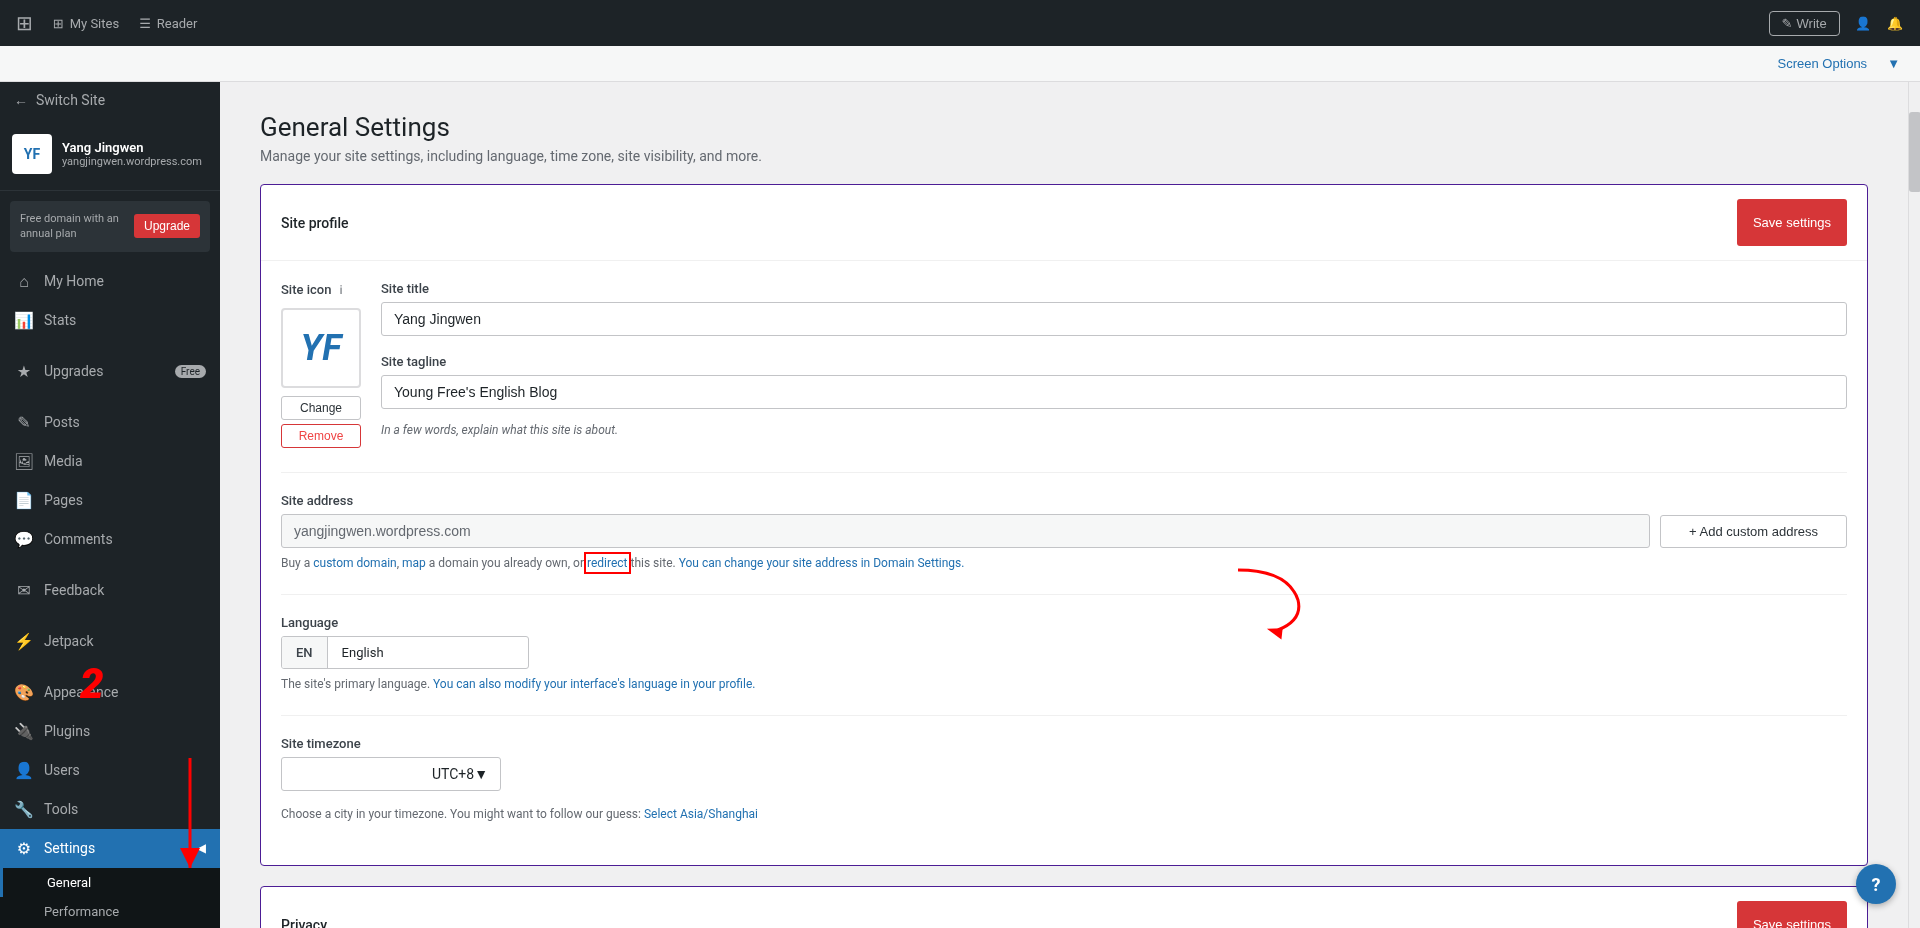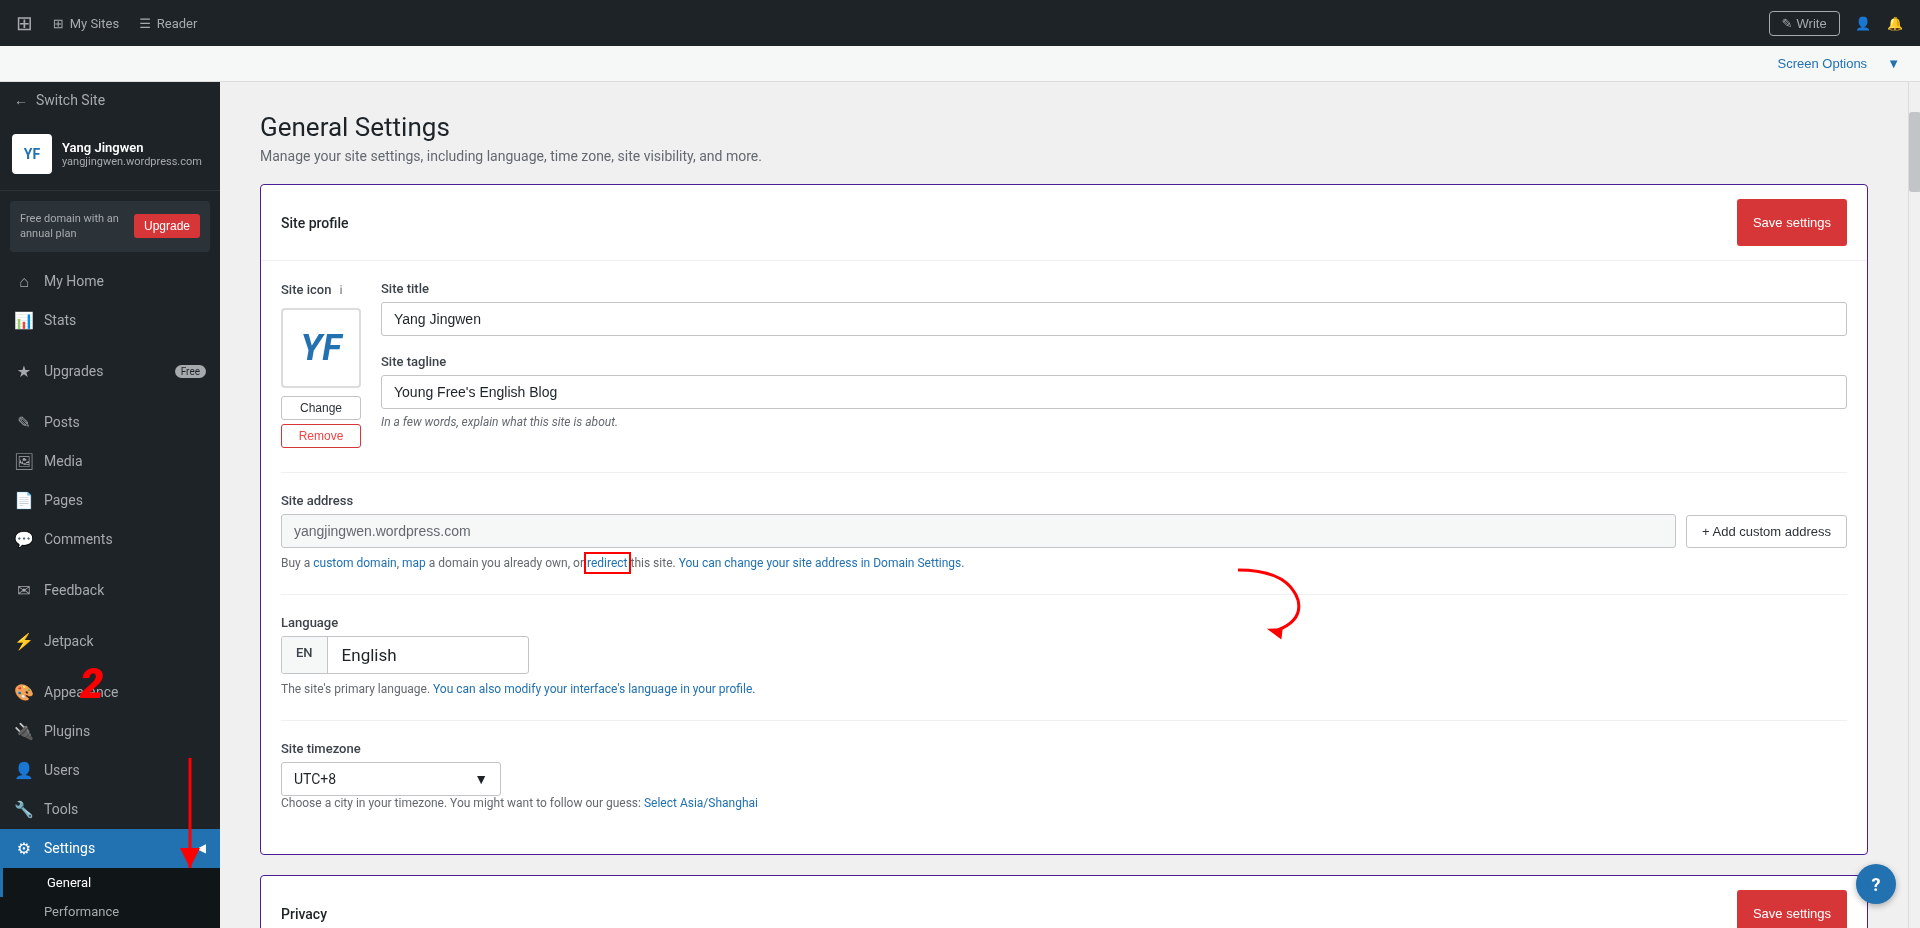--- a/index.html
+++ b/index.html
@@ -242,40 +242,40 @@
     .field-label { font-size: 13px; color: #3c434a; font-weight: 500; margin-bottom: 6px; }
     .field-input {
       width: 100%;
       padding: 8px 12px;
       border: 1px solid #c3c4c7;
       border-radius: 3px;
       font-size: 14px;
       color: #1d2327;
       outline: none;
     }
-    .field-hint { font-size: 12px; color: #646970; margin-top: 6px; font-style: italic; }
+    .field-hint { font-size: 12px; color: #646970; margin-top: 14px; font-style: italic; }
 
     .section-divider { height: 1px; background: #f0f0f0; margin: 20px 0; }
 
     .address-section { margin-bottom: 24px; }
     .address-row { display: flex; gap: 10px; align-items: center; }
     .address-input {
       flex: 1;
       padding: 8px 12px;
       border: 1px solid #c3c4c7;
       border-radius: 3px;
       font-size: 14px;
       color: #646970;
       background: #f6f7f7;
     }
     .add-custom-btn {
       background: #fff;
       border: 1px solid #c3c4c7;
       color: #2c3338;
-      padding: 8px 15px;
+      padding: 8px 28px;
       border-radius: 3px;
       font-size: 13px;
       cursor: pointer;
       white-space: nowrap;
     }
     .address-hint { font-size: 12px; color: #646970; margin-top: 8px; }
     .address-hint a { color: #2271b1; text-decoration: none; }
 
     .language-section { margin-bottom: 24px; }
     .language-selector {
@@ -289,41 +289,41 @@
     .lang-prefix {
       background: #f6f7f7;
       border-right: 1px solid #c3c4c7;
       padding: 8px 14px;
       font-size: 13px;
       color: #3c434a;
       font-weight: 500;
     }
     .lang-name {
       padding: 8px 14px;
-      font-size: 17px;
+      font-size: 13px;
       color: #1d2327;
       min-width: 200px;
     }
     .lang-hint { font-size: 12px; color: #646970; }
     .lang-hint a { color: #2271b1; text-decoration: none; }
 
     .timezone-section { margin-bottom: 24px; }
     .timezone-select {
       display: flex;
       border: 1px solid #c3c4c7;
       border-radius: 3px;
       align-items: center;
       width: 220px;
       padding: 8px 12px;
-      justify-content: space-between;
+      justify-content: flex-end;
       cursor: pointer;
       background: #fff;
       font-size: 14px;
       color: #1d2327;
-      margin-bottom: 0;
+      margin-bottom: 16px;
     }
     .timezone-hint { font-size: 12px; color: #646970; }
     .timezone-hint a { color: #2271b1; text-decoration: none; }
 
     
     .right-scrollbar {
       width: 12px;
       background: #f0f0f1;
       border-left: 1px solid #dcdcde;
       flex-shrink: 0;

